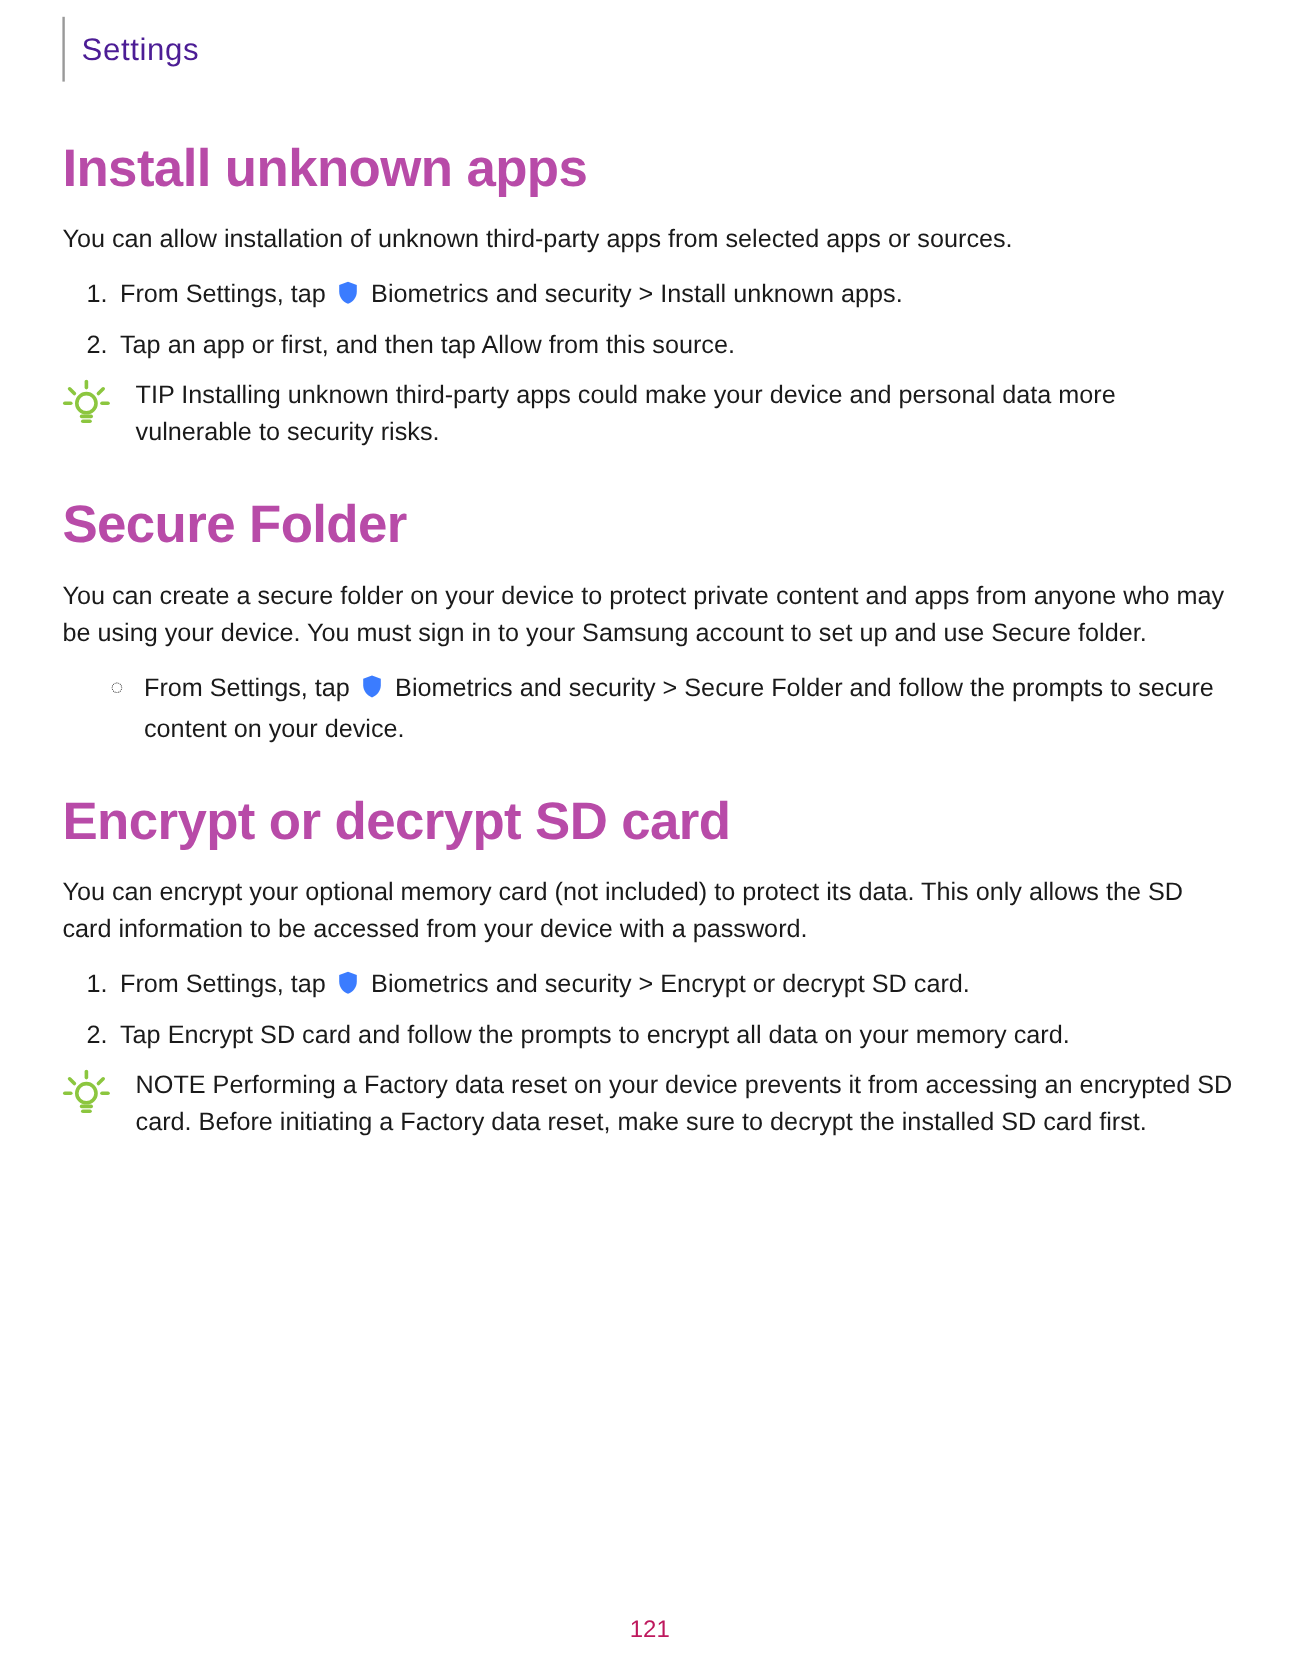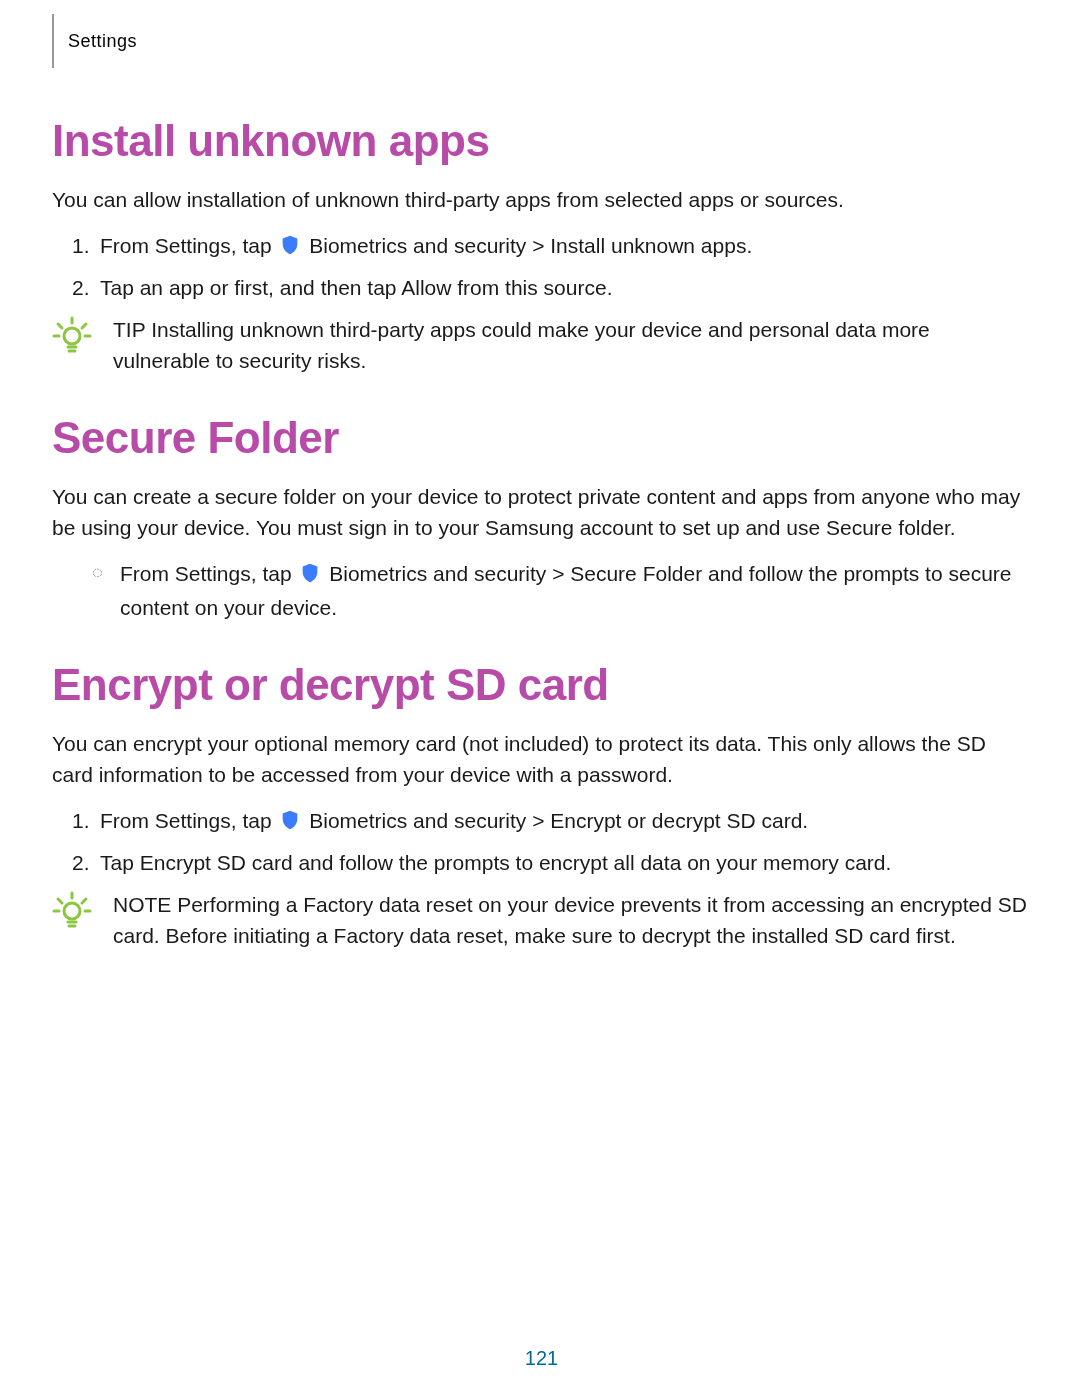--- a/index.html
+++ b/index.html
@@ -17,22 +17,22 @@
   .header {
     border-left: 2px solid #999;
     padding-left: 14px;
     margin-top: 14px;
     margin-bottom: 40px;
     height: 54px;
     display: flex;
     align-items: center;
   }
   .header-title {
-    font-size: 18px;
-    color: #000000;
+    font-size: 26px;
+    color: #4c1d95;
     font-weight: 400;
     letter-spacing: 0.5px;
   }
   h2 {
     color: #b84ba8;
     font-size: 44px;
     font-weight: 700;
     margin-top: 28px;
     margin-bottom: 10px;
     letter-spacing: -0.5px;
@@ -96,21 +96,21 @@
   .callout-body {
     flex: 1;
   }
   .page-number {
     position: absolute;
     bottom: 24px;
     left: 3px;
     right: 0;
     text-align: center;
     font-size: 20px;
-    color: #0369a1;
+    color: #be185d;
   }
 </style>
 </head>
 <body>
 
 <svg width="0" height="0" style="position:absolute">
   <symbol id="shield" viewBox="0 0 24 24">
     <path d="M12 2 L20 5 V11 C20 16 16.5 20.5 12 22 C7.5 20.5 4 16 4 11 V5 Z"></path>
   </symbol>
   <symbol id="bulb" viewBox="0 0 40 40">

